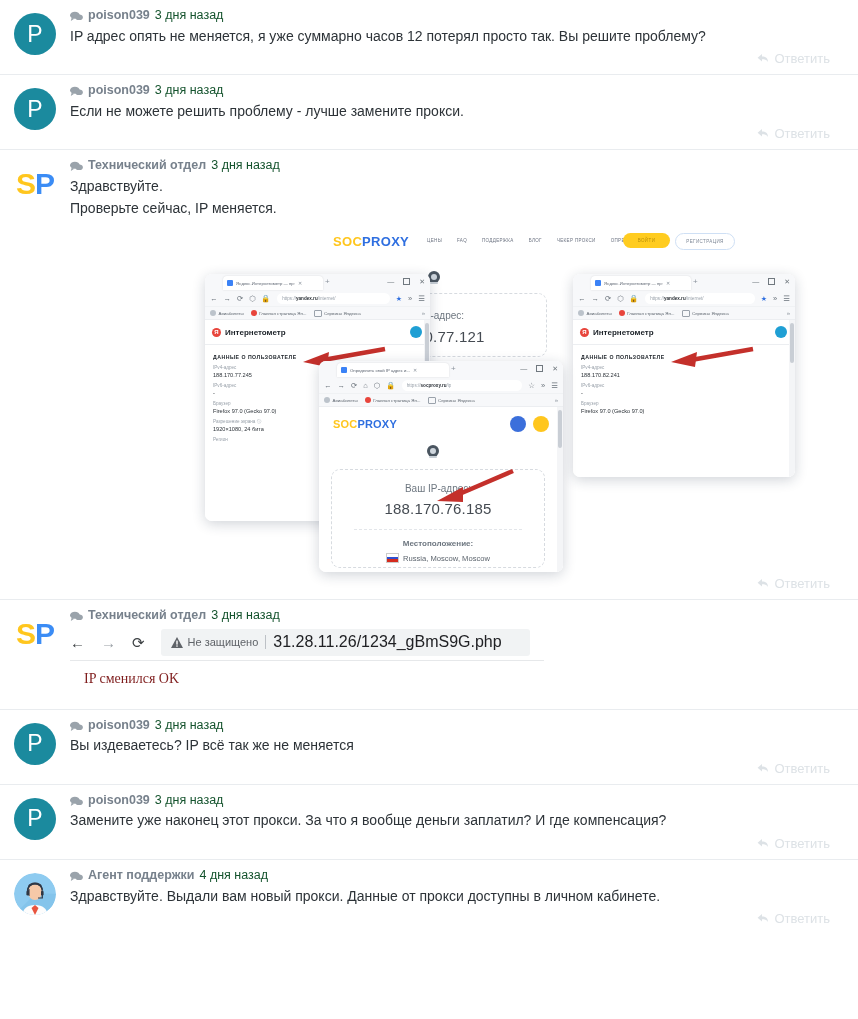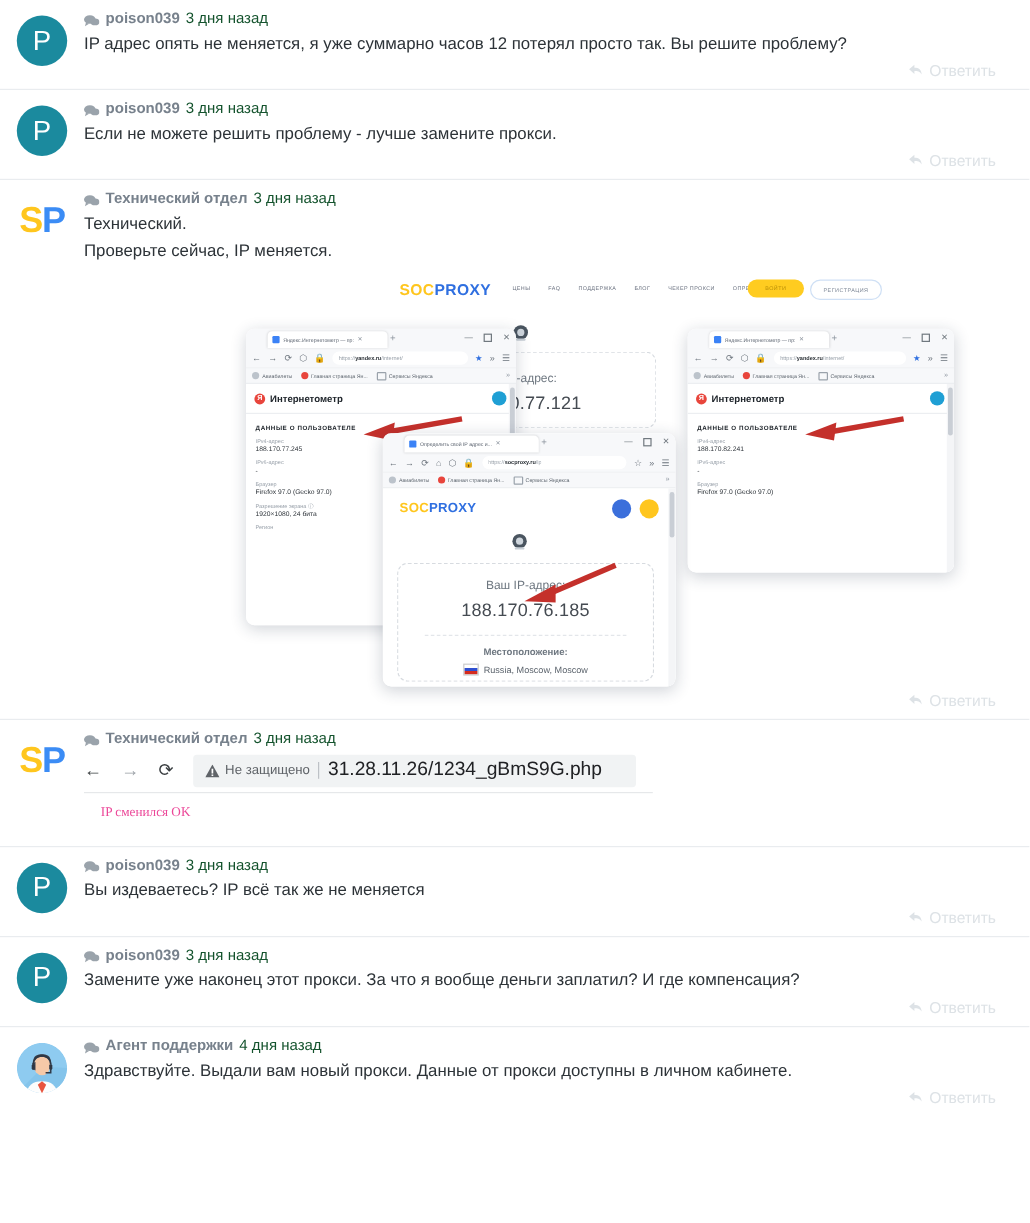--- a/index.html
+++ b/index.html
@@ -20,21 +20,21 @@
     display:flex;align-items:center;justify-content:center;
     color:#fff;font-size:23px;font-weight:400;line-height:1;
   }
   .av-sp{width:48px;height:42px;display:flex;align-items:center;justify-content:center;
     font-size:30px;font-weight:bold;letter-spacing:-1px;line-height:1;}
   .av-sp .s{color:#ffc61e;}
   .av-sp .p{color:#3b8cf5;}
   .av-agent{width:42px;height:42px;border-radius:50%;overflow:hidden;display:block;}
 
   
-  .meta{display:flex;align-items:flex-end;gap:5px;line-height:1;padding-bottom:3px;}
+  .meta{display:flex;align-items:flex-start;gap:5px;line-height:1;padding-bottom:3px;}
   .meta .bubble-icon{display:inline-block;width:13px;height:11px;color:#9aa3ab;}
   .meta .author{font-size:12.5px;font-weight:bold;color:#77818c;}
   .meta .time{font-size:12.5px;color:#14532d;font-weight:normal;}
 
   .text{font-size:14px;color:#2d3338;line-height:1.55;padding-top:1px;}
   .text p{margin:0;}
 
   .reply-row{display:flex;justify-content:flex-end;padding:4px 14px 8px 0;}
   .reply-link{display:inline-flex;align-items:center;gap:5px;font-size:13px;color:#dde2e6;cursor:pointer;}
   .reply-link svg{display:block;}
@@ -126,21 +126,21 @@
   
   .urlshot{padding:4px 0 0 0;}
   .urlbar{display:flex;align-items:center;gap:16px;height:27px;width:460px;}
   .urlbar .ic{font-size:15px;color:#3c4043;line-height:1;}
   .urlbar .ic.dim{color:#9aa0a6;}
   .urlbar .field{flex:1 1 auto;display:flex;align-items:center;gap:7px;height:27px;background:#f1f3f4;
                  border-radius:3px;padding:0 10px;}
   .urlbar .warn{font-size:11px;color:#5f6368;display:flex;align-items:center;gap:5px;}
   .urlbar .sep{width:1px;height:14px;background:#bdc1c6;}
   .urlbar .addr{font-size:16px;color:#202124;}
-  .ok-line{font-family:"Liberation Serif","DejaVu Serif",serif;font-size:11px;color:#ec4899;
+  .ok-line{font-family:"Liberation Serif","DejaVu Serif",serif;font-size:14px;color:#7f1d1d;
            padding:10px 0 0 14px;border-top:1px solid #e6e8ea;margin-top:4px;width:460px;}
 </style>
 </head>
 <body>
 
 <div class="thread">
 
   <div class="comment first">
     <div class="avatar-col">
       <div class="av-circle" style="background:#1b8a9e;">
@@ -218,21 +218,21 @@
           <svg viewBox="0 0 16 13" width="13" height="11">
               <ellipse cx="6" cy="5" rx="6" ry="4.4" fill="#9aa3ab"></ellipse>
               <ellipse cx="11.2" cy="7.4" rx="4.6" ry="3.5" fill="#9aa3ab"></ellipse>
               <path d="M2 8 L1 12 L5.2 9.4 Z" fill="#9aa3ab"></path>
             </svg>
         </span>
         <span class="author">Технический отдел</span>
         <span class="time">3 дня назад</span>
       </div>
       <div class="text">
-        <p>Технический.</p>
+        <p>Здравствуйте.</p>
         <p>Проверьте сейчас, IP меняется.</p>
       </div>
 
       <div class="shot-wrap">
       <div class="shot">
 
         <div class="sp-header">
           <div class="sp-logo"><span class="a">SOC</span><span class="b">PROXY</span></div>
           <div class="sp-nav">
             <span>ЦЕНЫ</span>

